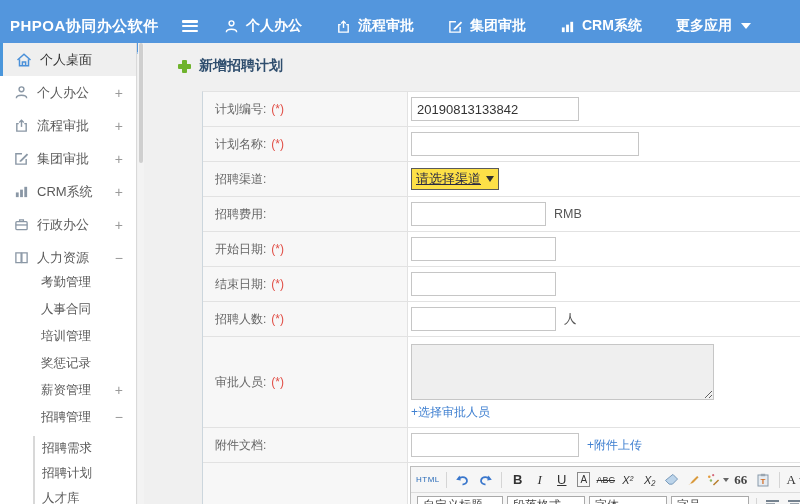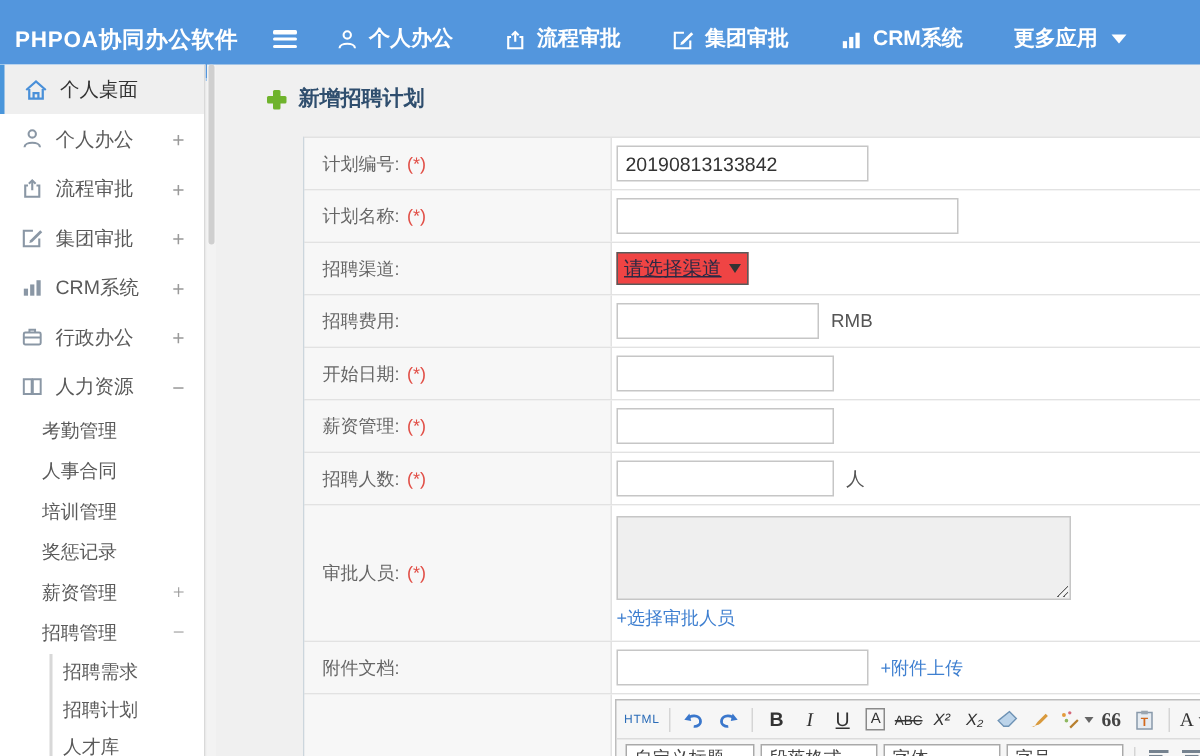--- a/index.html
+++ b/index.html
@@ -21,42 +21,42 @@
   
   .sidebar { position:absolute; top:43px; left:0; width:137px; height:461px;
     background:#fff; border-right:1px solid #d9d9d9; overflow:hidden; }
   .sidetrack { position:absolute; top:43px; left:138px; width:6px; height:461px; background:#f3f3f3; }
   .sidetrack .thumb { position:absolute; top:0; left:1px; width:4px; height:120px; background:#cfcfcf; border-radius:2px; }
   .side-item { height:33px; display:flex; align-items:center; padding-left:13px; color:#5a5a5a; font-size:13px; cursor:pointer; position:relative; }
   .side-item .s-icon { width:16px; height:16px; margin-right:8px; color:#8a97a5; display:flex; align-items:center; justify-content:center; }
   .side-item.active { background:#efefef; border-left:3px solid #4a96db; color:#333; }
   .side-item.active .s-icon { color:#4a90d9; }
   .toggle { position:absolute; right:13px; color:#9a9a9a; font-size:14px; }
-  .side-sub { height:27px; display:flex; align-items:center; padding-left:28px; color:#5a5a5a; font-size:12.5px; cursor:pointer; position:relative;font-family:Liberation Serif, serif; }
+  .side-sub { height:27px; display:flex; padding-left:41px; color:#5a5a5a; font-size:12.5px; cursor:pointer; position:relative; }
   .side-nest-wrap { margin-left:33px; border-left:2px solid #d8d8d8; }
   .side-nest { height:25px; display:flex; align-items:center; padding-left:7px; color:#5a5a5a; font-size:12.5px; cursor:pointer; }
 
   
   .main { position:absolute; top:43px; left:144px; width:656px; height:461px; background:#f0f0f0; overflow:hidden; }
   .page-title { display:flex; align-items:center; gap:8px; margin:14px 0 0 34px;text-align:center; }
   .page-title .t { font-size:14px; font-weight:bold; color:#2f4e6e; }
   .plus-ico { position:relative; width:13px; height:13px; }
   .plus-ico::before { content:""; position:absolute; top:4px; left:0; width:13px; height:5px; background:#6fb32c; border-radius:1px; }
   .plus-ico::after { content:""; position:absolute; top:0; left:4px; width:5px; height:13px; background:#6fb32c; border-radius:1px; }
 
   .form { margin:16px 0 0 58px; width:760px; border-top:1px solid #e2e2e2; border-left:1px solid #ccd6dd; }
   .frow { display:flex; border-bottom:1px solid #e2e2e2; min-height:35px; }
   .fl { width:205px; background:#f7f7f7; border-right:1px solid #e2e2e2; display:flex; align-items:center; padding-left:12px; font-size:12px; color:#666; flex-shrink:0; }
   .fl .req { color:#e14f47; margin-left:5px; }
   .fv { flex:1; background:#fff; display:flex; align-items:center; padding-left:3px; font-size:12px; color:#555; }
   .ti { height:24px; border:1px solid #c6c6c6; background:#fff; font-size:13px; color:#333; padding:0 5px; font-family:inherit; }
   .w168{width:168px} .w228{width:228px} .w135{width:135px} .w145{width:145px}
   .suffix { margin-left:8px; font-size:12.5px; color:#555; }
   .link { color:#3e7fd0; font-size:12px; text-decoration:none; cursor:pointer; }
-  .sel { display:inline-flex; align-items:center; border:1px solid #5a5a5a; background:#ef4444; height:22px; padding:0 4px 0 4px; cursor:pointer;text-align:right; }
+  .sel { display:inline-flex; align-items:center; border:1px solid #5a5a5a; background:#fde047; height:22px; padding:0 4px 0 4px; cursor:pointer;text-align:right; }
   .sel .sel-txt { font-size:13px; color:#2a2a44; text-decoration:underline; }
   .sel .sel-caret { width:0; height:0; border-left:4px solid transparent; border-right:4px solid transparent; border-top:6px solid #333; margin-left:5px; }
   .fv-col { flex-direction:column; align-items:flex-start; justify-content:center; padding:7px 0 6px 3px; }
   .ta { width:303px; height:56px; background:#efefef; border:1px solid #c6c6c6; resize:both; font-family:inherit; }
   .ta-link { margin-top:4px; }
 
   
   .ed-row { border-bottom:none; }
   .ed-row .fv { align-items:flex-start; padding:3px 0 0 2px; }
   .editor { width:545px; border:1px solid #bdbdbd; background:#f6f6f6; }
@@ -299,21 +299,21 @@
         <span>开始日期:</span>
         <span class="req">(*)</span>
       </div>
       <div class="fv">
           <input class="ti w145" style="">
         </div>
     </div>
 
     <div class="frow">
       <div class="fl">
-        <span>薪资管理:</span>
+        <span>结束日期:</span>
         <span class="req">(*)</span>
       </div>
       <div class="fv">
           <input class="ti w145" style="">
         </div>
     </div>
 
     <div class="frow">
       <div class="fl">
         <span>招聘人数:</span>

